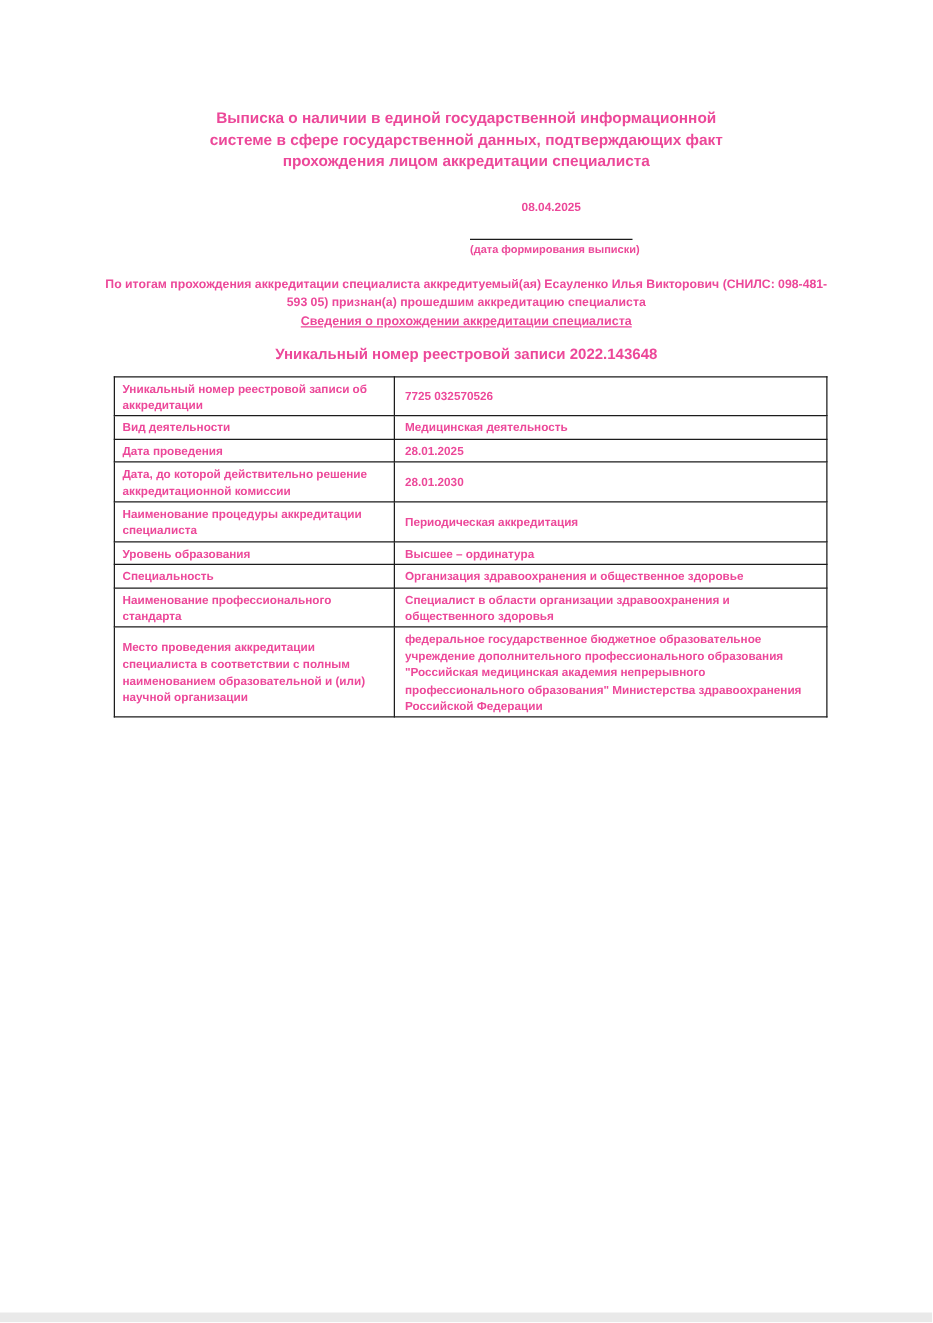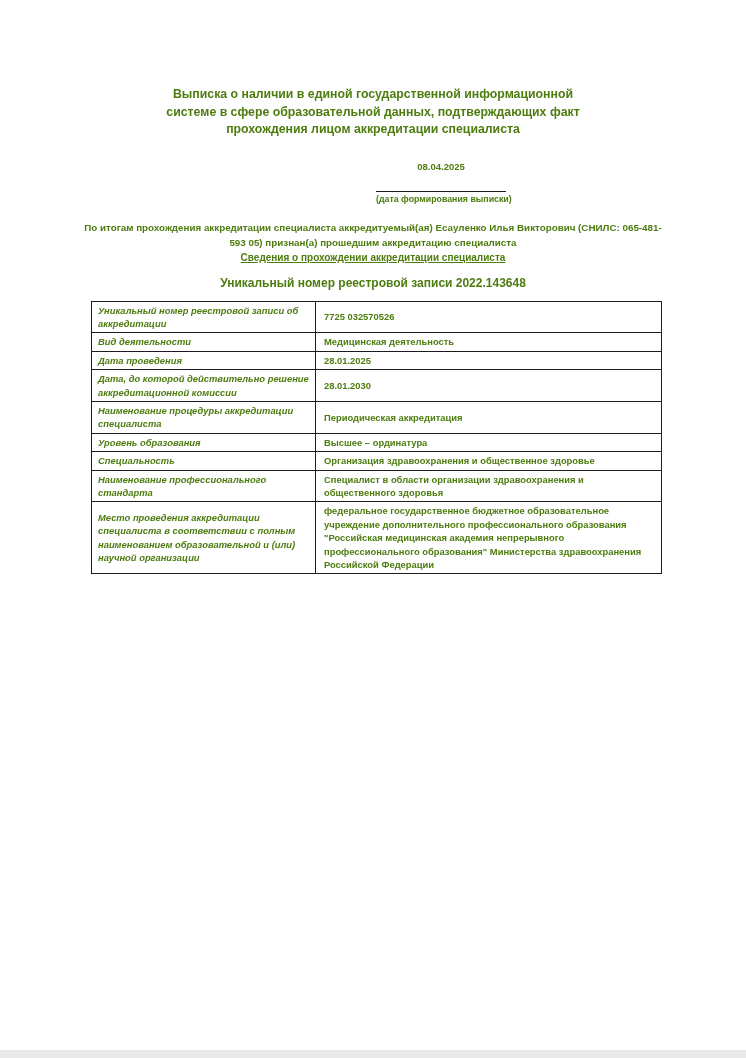--- a/index.html
+++ b/index.html
@@ -4,21 +4,21 @@
 <style>
   html, body { margin: 0; padding: 0; background: #ffffff; }
   .page {
     position: relative;
     width: 746px;
     height: 1058px;
     background: #ffffff;
     overflow: hidden;
     font-family: "Liberation Sans", sans-serif;
     font-weight: bold;
-    color: #4d7c0f;
+    color: #ec4899;
     -webkit-font-smoothing: antialiased;
   }
   .title {
     margin: 86px auto 0;
     width: 480px;
     text-align: center;
     font-size: 12.3px;
     line-height: 17.5px;
   }
   .title div { white-space: nowrap; }
@@ -67,49 +67,49 @@
     table-layout: fixed;
   }
   table.acc td {
     border: 1.5px solid #1c1c1c;
     font-size: 9.4px;
     line-height: 13.4px;
     vertical-align: middle;
     padding: 2px 6px;
     word-wrap: break-word;
   }
-  table.acc td.label { width: 211px; font-style: italic; }
+  table.acc td.label { width: 211px; }
   table.acc td.value { padding: 2px 8px; }
   .bottom-bar {
     position: absolute;
     left: 0;
     bottom: 0;
     width: 100%;
     height: 8px;
     background: #e9e9e9;
   }
 </style>
 </head>
 <body>
 
 <div class="page">
 
   <div class="title">
     <div>Выписка о наличии в единой государственной информационной</div>
-    <div>системе в сфере образовательной данных, подтверждающих факт</div>
+    <div>системе в сфере государственной данных, подтверждающих факт</div>
     <div>прохождения лицом аккредитации специалиста</div>
   </div>
 
   <div class="date-block">
     <div class="date-value">08.04.2025</div>
     <div class="date-caption">(дата формирования выписки)</div>
   </div>
 
   <div class="intro">
-    <div>По итогам прохождения аккредитации специалиста аккредитуемый(ая) Есауленко Илья Викторович (СНИЛС: 065-481-</div>
+    <div>По итогам прохождения аккредитации специалиста аккредитуемый(ая) Есауленко Илья Викторович (СНИЛС: 098-481-</div>
     <div>593 05) признан(а) прошедшим аккредитацию специалиста</div>
   </div>
 
   <div class="section-heading">Сведения о прохождении аккредитации специалиста</div>
 
   <div class="registry-heading">Уникальный номер реестровой записи 2022.143648</div>
 
   <table class="acc">
     <tbody>
       <tr>

